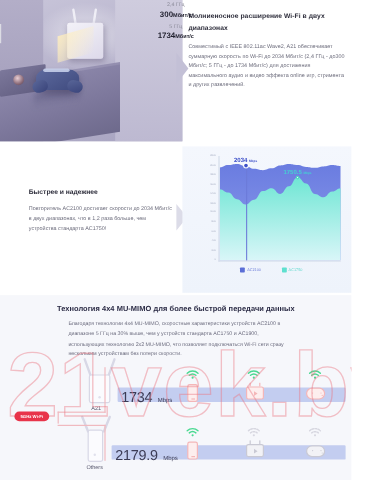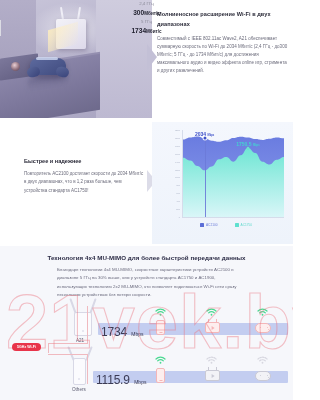--- a/index.html
+++ b/index.html
@@ -396,21 +396,21 @@
       </svg>
 
       <div class="router-ext">
         <div class="re-ant" style="left:70px; top:48px; height:15px; transform:rotate(-22deg);"></div>
         <div class="re-ant" style="left:88px; top:48px; height:15px; transform:rotate(22deg);"></div>
         <div class="re-body" style="left:73px; top:60px; width:13px; height:27px;"></div>
         <div class="re-led" style="left:78px; top:80px;"></div>
       </div>
       <div class="bar bot"></div>
       <div class="speed bot">
-        <span class="num">1115.9</span>
+        <span class="num">2179.9</span>
         <span class="u">Mbps</span>
       </div>
       <div class="dev-label others">Others</div>
 
       <div class="devicon" style="left:156px; top:70px;">
         <div class="phone"></div>
       </div>
       <svg class="wifi-ico" style="left:155px; top:58px;" viewBox="0 0 22 16">
         <path d="M2 6 A13 13 0 0 1 20 6" stroke="#4ad991" stroke-width="2.4" fill="none" stroke-linecap="round"></path>
         <path d="M5.5 9.5 A8.5 8.5 0 0 1 16.5 9.5" stroke="#4ad991" stroke-width="2.4" fill="none" stroke-linecap="round"></path>

